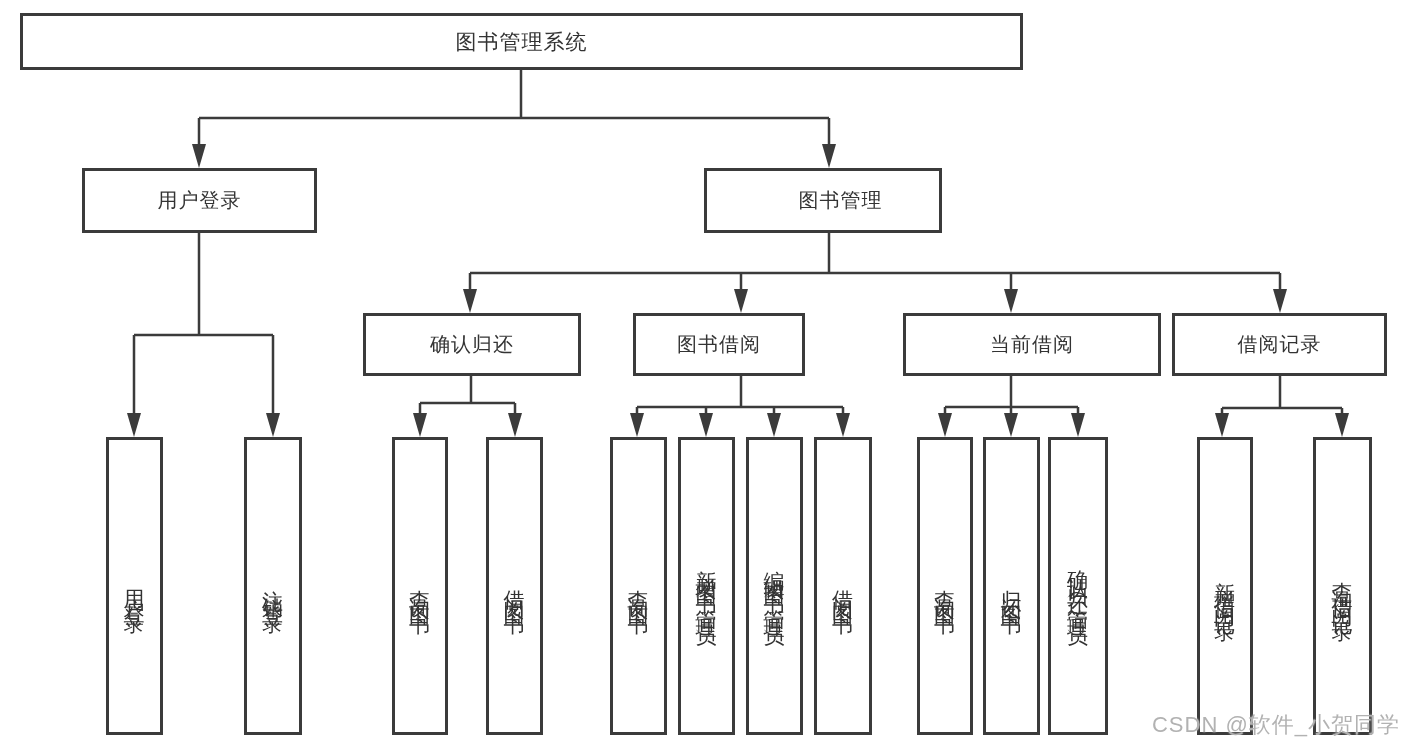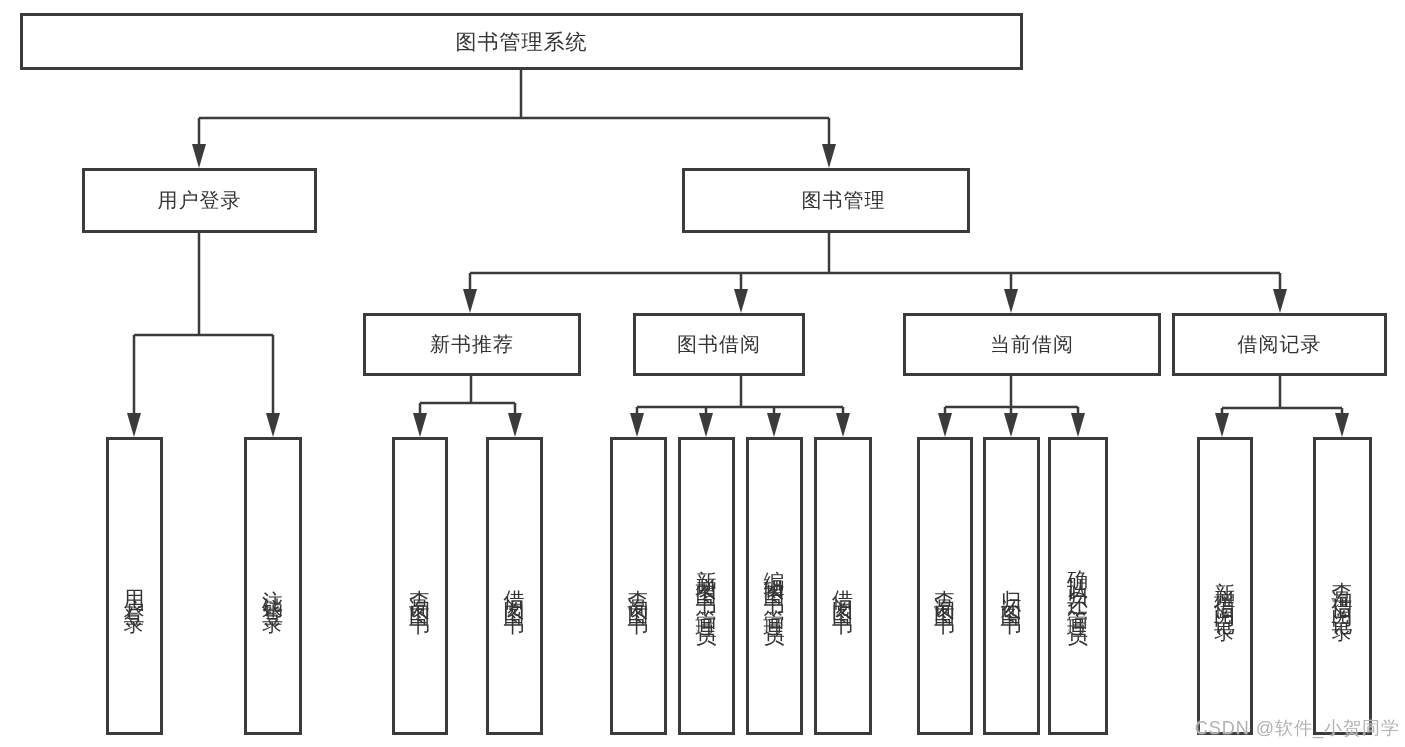--- a/index.html
+++ b/index.html
@@ -30,21 +30,21 @@
     text-orientation:mixed;
     font-size:21px;
     letter-spacing:8px;
     line-height:1;
     padding-top:6px;
   }
   .watermark{
     position:absolute;
     right:5px;bottom:7px;
     color:#b2b2b2;
-    font-size:18px;
+    font-size:22px;
     letter-spacing:1px;
     text-shadow:0 0 2px #ffffff;
     pointer-events:none;
   }
 </style>
 </head>
 <body>
 
 <div class="stage">
 
@@ -77,23 +77,23 @@
       <polygon points="1004,413 1018,413 1011,437"></polygon>
       <polygon points="1071,413 1085,413 1078,437"></polygon>
       <polygon points="1215,413 1229,413 1222,437"></polygon>
       <polygon points="1335,413 1349,413 1342,437"></polygon>
     </g>
   </svg>
 
   <div class="node root">图书管理系统</div>
 
   <div class="node lv2" style="left:82px;width:235px;">用户登录</div>
-  <div class="node lv2" style="left:682px;width:288px;padding-left:35px;">图书管理</div>
+  <div class="node lv2" style="left:704px;width:238px;padding-left:35px;">图书管理</div>
 
-  <div class="node lv3" style="left:363px;width:218px;">新书推荐</div>
+  <div class="node lv3" style="left:363px;width:218px;">确认归还</div>
   <div class="node lv3" style="left:633px;width:172px;">图书借阅</div>
   <div class="node lv3" style="left:903px;width:258px;">当前借阅</div>
   <div class="node lv3" style="left:1172px;width:215px;">借阅记录</div>
 
   <div class="node leaf" style="left:106px;width:57px;">用户登录</div>
   <div class="node leaf" style="left:244px;width:58px;">注销登录</div>
 
   <div class="node leaf" style="left:392px;width:56px;">查询图书</div>
   <div class="node leaf" style="left:486px;width:57px;">借阅图书</div>
 

